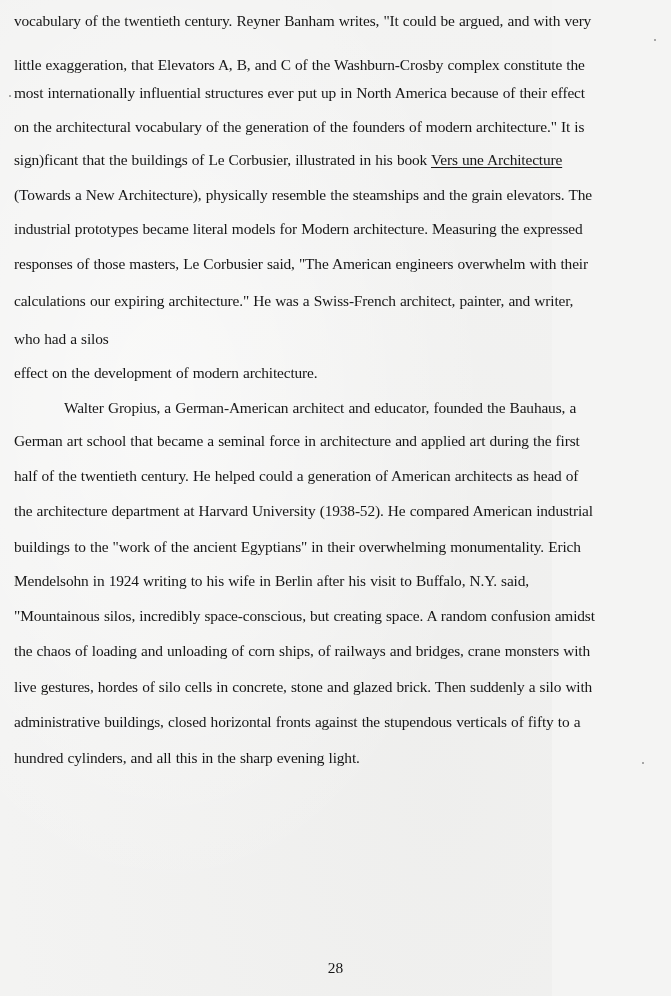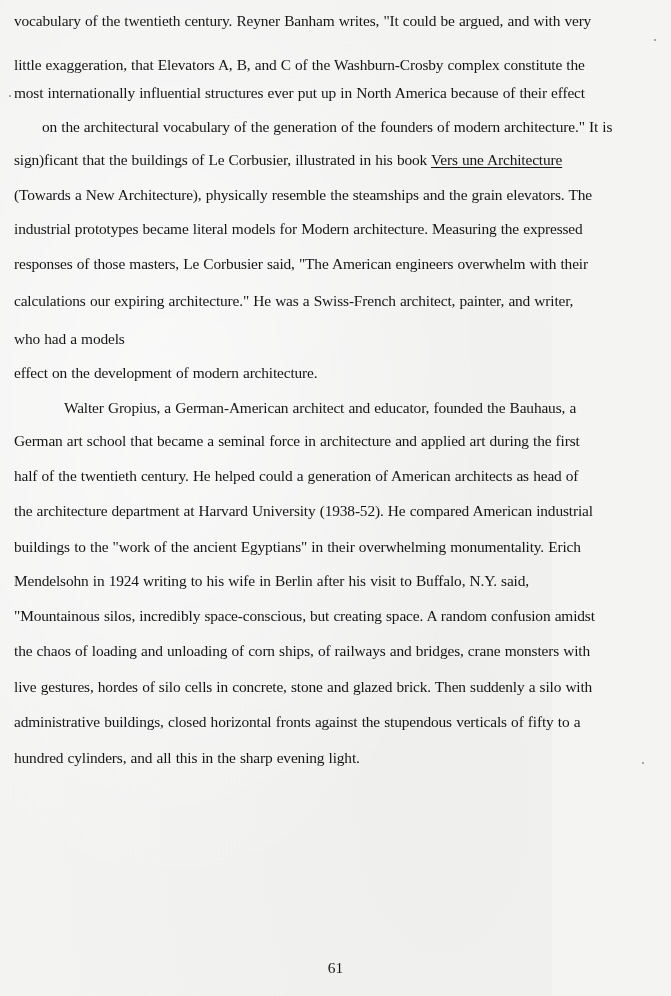--- a/index.html
+++ b/index.html
@@ -53,29 +53,29 @@
   </style>
 </head>
 <body>
 
 <div class="page">
 
   <div>
     <div class="line" style="top:12px;">vocabulary of the twentieth century. Reyner Banham writes, "It could be argued, and with very</div>
     <div class="line" style="top:56px;">little exaggeration, that Elevators A, B, and C of the Washburn-Crosby complex constitute the</div>
     <div class="line" style="top:84px;">most internationally influential structures ever put up in North America because of their effect</div>
-    <div class="line" style="top:118px;margin-left:28px;">on the architectural vocabulary of the generation of the founders of modern architecture." It is</div>
+    <div class="line" style="top:118px;">on the architectural vocabulary of the generation of the founders of modern architecture." It is</div>
     <div class="line" style="top:151px;">
       <span>sign)ficant that the buildings of Le Corbusier, illustrated in his book </span><span class="u">Vers une Architecture</span><span></span>
     </div>
     <div class="line" style="top:186px;">(Towards a New Architecture), physically resemble the steamships and the grain elevators. The</div>
     <div class="line" style="top:220px;">industrial prototypes became literal models for Modern architecture. Measuring the expressed</div>
     <div class="line" style="top:255px;">responses of those masters, Le Corbusier said, "The American engineers overwhelm with their</div>
     <div class="line" style="top:292px;">calculations our expiring architecture." He was a Swiss-French architect, painter, and writer,</div>
-    <div class="line" style="top:330px;">who had a models</div>
+    <div class="line" style="top:330px;">who had a silos</div>
     <div class="line" style="top:364px;">effect on the development of modern architecture.</div>
   </div>
 
   <div>
     <div class="line indent" style="top:399px;">Walter Gropius, a German-American architect and educator, founded the Bauhaus, a</div>
     <div class="line" style="top:432px;">German art school that became a seminal force in architecture and applied art during the first</div>
     <div class="line" style="top:467px;">half of the twentieth century. He helped could a generation of American architects as head of</div>
     <div class="line" style="top:502px;">the architecture department at Harvard University (1938-52). He compared American industrial</div>
     <div class="line" style="top:538px;">buildings to the "work of the ancient Egyptians" in their overwhelming monumentality. Erich</div>
     <div class="line" style="top:572px;">Mendelsohn in 1924 writing to his wife in Berlin after his visit to Buffalo, N.Y. said,</div>
@@ -83,14 +83,14 @@
     <div class="line" style="top:642px;">the chaos of loading and unloading of corn ships, of railways and bridges, crane monsters with</div>
     <div class="line" style="top:678px;">live gestures, hordes of silo cells in concrete, stone and glazed brick. Then suddenly a silo with</div>
     <div class="line" style="top:713px;">administrative buildings, closed horizontal fronts against the stupendous verticals of fifty to a</div>
     <div class="line" style="top:749px;">hundred cylinders, and all this in the sharp evening light.</div>
   </div>
 
   <div class="speck" style="left:654px; top:39px;"></div>
   <div class="speck" style="left:9px; top:95px;"></div>
   <div class="speck" style="left:642px; top:762px;"></div>
 
-  <div class="page-number">61</div>
+  <div class="page-number">28</div>
 </div>
 
 </body></html>

